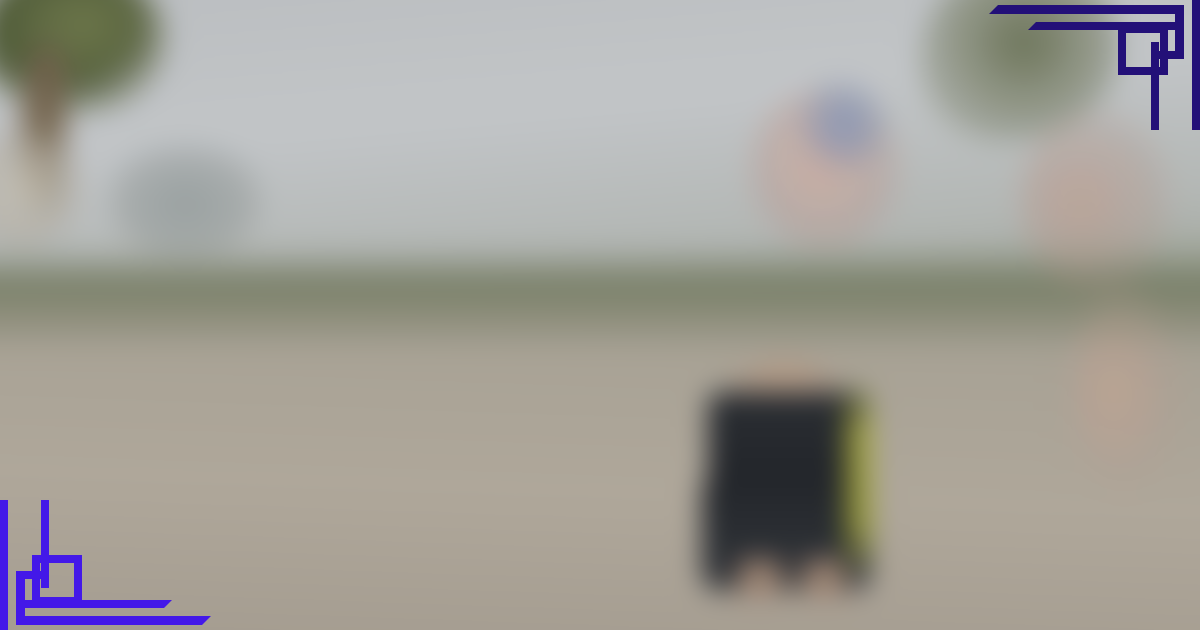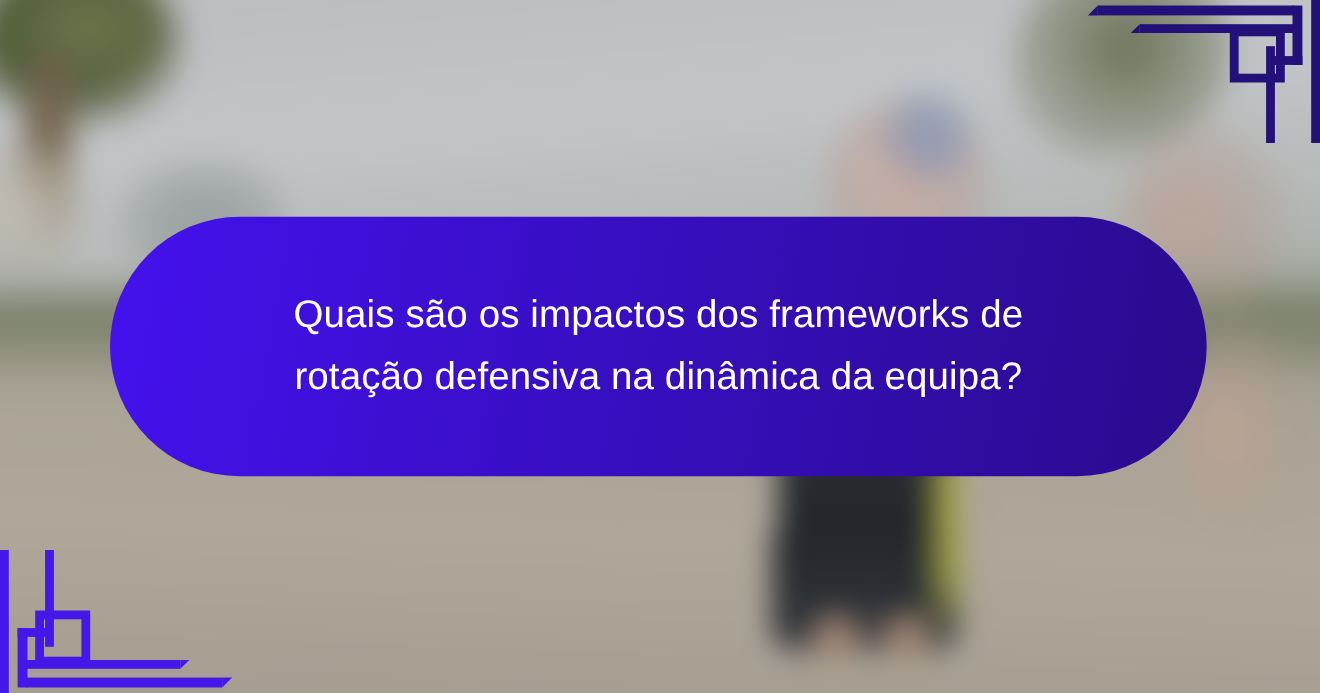--- a/index.html
+++ b/index.html
@@ -320,17 +320,14 @@
   <div class="ornament" id="ornament-bottom-left" style="color: rgb(67, 24, 232);">
     <span class="orn-bar bar-long orn-fill"></span>
     <span class="orn-bar bar-short orn-fill"></span>
     <span class="orn-bar v-outer orn-fill"></span>
     <span class="orn-bar v-edge orn-fill"></span>
     <span class="orn-bar sq"></span>
     <span class="orn-bar v-drop orn-fill"></span>
     <span class="orn-bar h-join orn-fill"></span>
   </div>
 
-  <div id="question-card" style="background: linear-gradient(100deg, rgb(68, 17, 238) 0%, rgb(42, 11, 140) 100%);">
-    <div id="question-text" style="color: rgb(255, 255, 255);">Quais são os impactos dos frameworks de rotação defensiva na dinâmica da equipa?</div>
-  </div>
 
 </div>
 
 </body></html>

